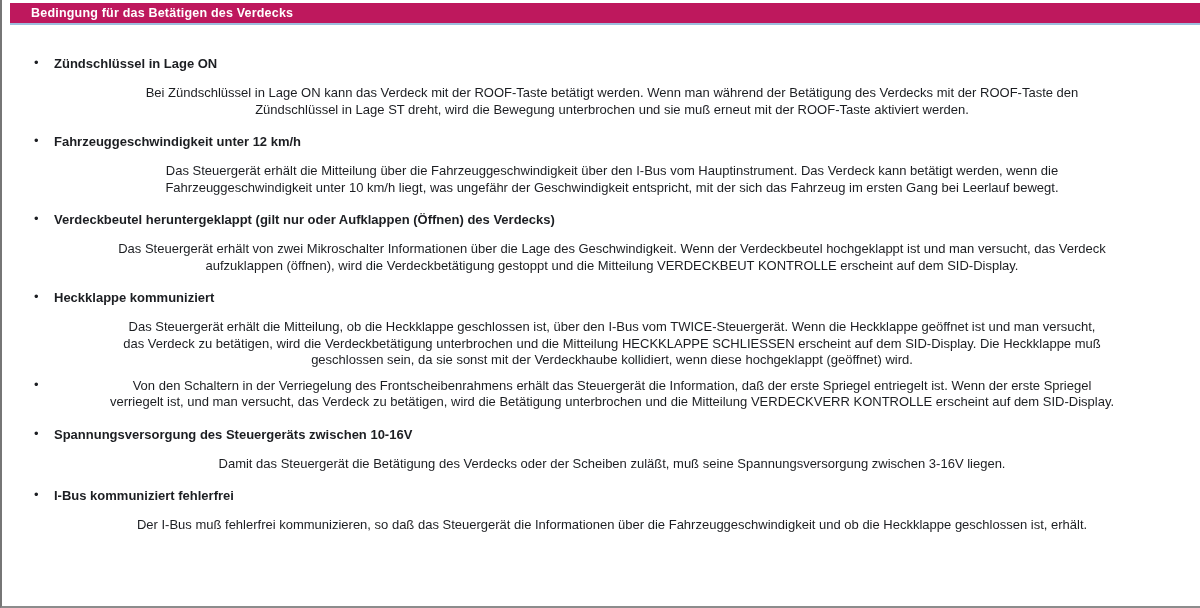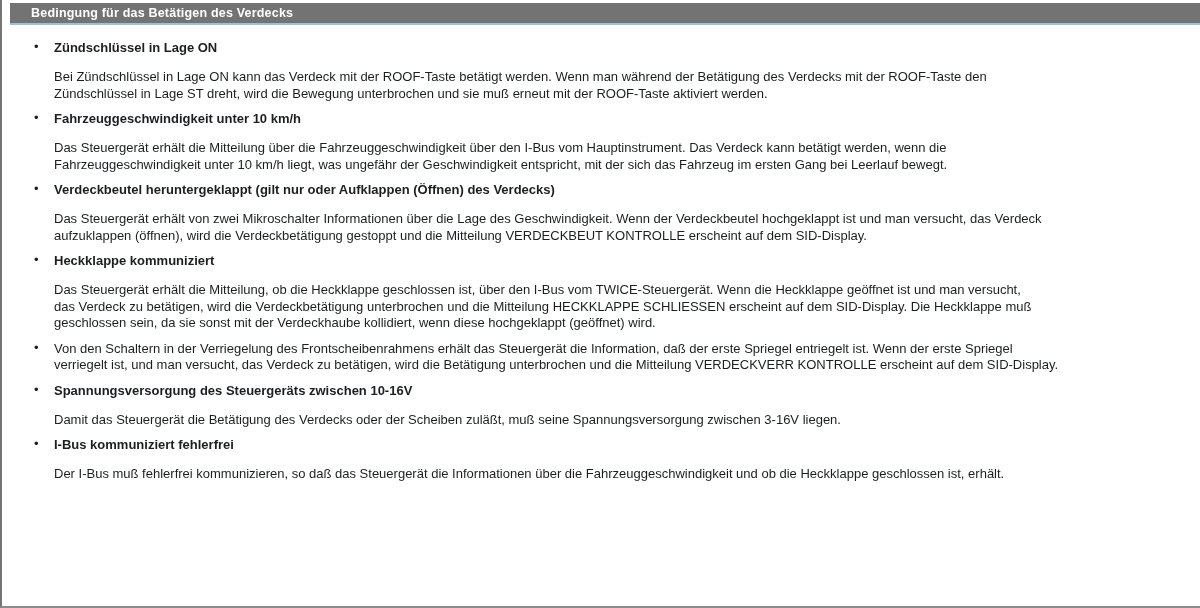--- a/index.html
+++ b/index.html
@@ -10,21 +10,21 @@
     background: #ffffff;
     color: #1c1e22;
     font-family: "Liberation Sans", sans-serif;
     border-left: 2px solid #767676;
     border-bottom: 2px solid #8c8c8c;
     overflow: hidden;
   }
   .titlebar {
     margin: 3px 0 0 8px;
     height: 20px;
-    background: #737373;
+    background: #be185d;
     border-bottom: 2px solid #9dbedd;
     display: flex;
     align-items: center;
     padding-left: 21px;
     color: #ffffff;
     font-weight: bold;
     font-size: 12.5px;
     letter-spacing: 0.2px;
     text-align: right;
   }
@@ -37,50 +37,51 @@
     line-height: 16px;
   }
   .item { position: relative; padding-left: 22px; }
   .bullet {
     position: absolute;
     left: 2px;
     top: -1px;
     font-size: 13px;
   }
   .item h3 {
-    margin: 0 0 13px 0;
+    margin: 16px 0 13px 0;
     font-size: 13px;
     font-weight: bold;
     line-height: 16px;
   }
   .item p {
     margin: 0 0 9px 0;
     line-height: 16.5px;
     white-space: pre-line;
+    text-align: center;
   }
 </style>
 </head>
 <body>
 
 <div class="titlebar">
   <span>Bedingung für das Betätigen des Verdecks</span>
 </div>
 
 <div class="content">
 
   <div class="item">
     <span class="bullet">•</span>
     <h3>Zündschlüssel in Lage ON</h3>
     <p>Bei Zündschlüssel in Lage ON kann das Verdeck mit der ROOF-Taste betätigt werden. Wenn man während der Betätigung des Verdecks mit der ROOF-Taste den
 Zündschlüssel in Lage ST dreht, wird die Bewegung unterbrochen und sie muß erneut mit der ROOF-Taste aktiviert werden.</p>
   </div>
 
   <div class="item">
     <span class="bullet">•</span>
-    <h3>Fahrzeuggeschwindigkeit unter 10 km/h</h3>
+    <h3>Fahrzeuggeschwindigkeit unter 12 km/h</h3>
     <p>Das Steuergerät erhält die Mitteilung über die Fahrzeuggeschwindigkeit über den I-Bus vom Hauptinstrument. Das Verdeck kann betätigt werden, wenn die
 Fahrzeuggeschwindigkeit unter 10 km/h liegt, was ungefähr der Geschwindigkeit entspricht, mit der sich das Fahrzeug im ersten Gang bei Leerlauf bewegt.</p>
   </div>
 
   <div class="item">
     <span class="bullet">•</span>
     <h3>Verdeckbeutel heruntergeklappt (gilt nur oder Aufklappen (Öffnen) des Verdecks)</h3>
     <p>Das Steuergerät erhält von zwei Mikroschalter Informationen über die Lage des Geschwindigkeit. Wenn der Verdeckbeutel hochgeklappt ist und man versucht, das Verdeck
 aufzuklappen (öffnen), wird die Verdeckbetätigung gestoppt und die Mitteilung VERDECKBEUT KONTROLLE erscheint auf dem SID-Display.</p>
   </div>

